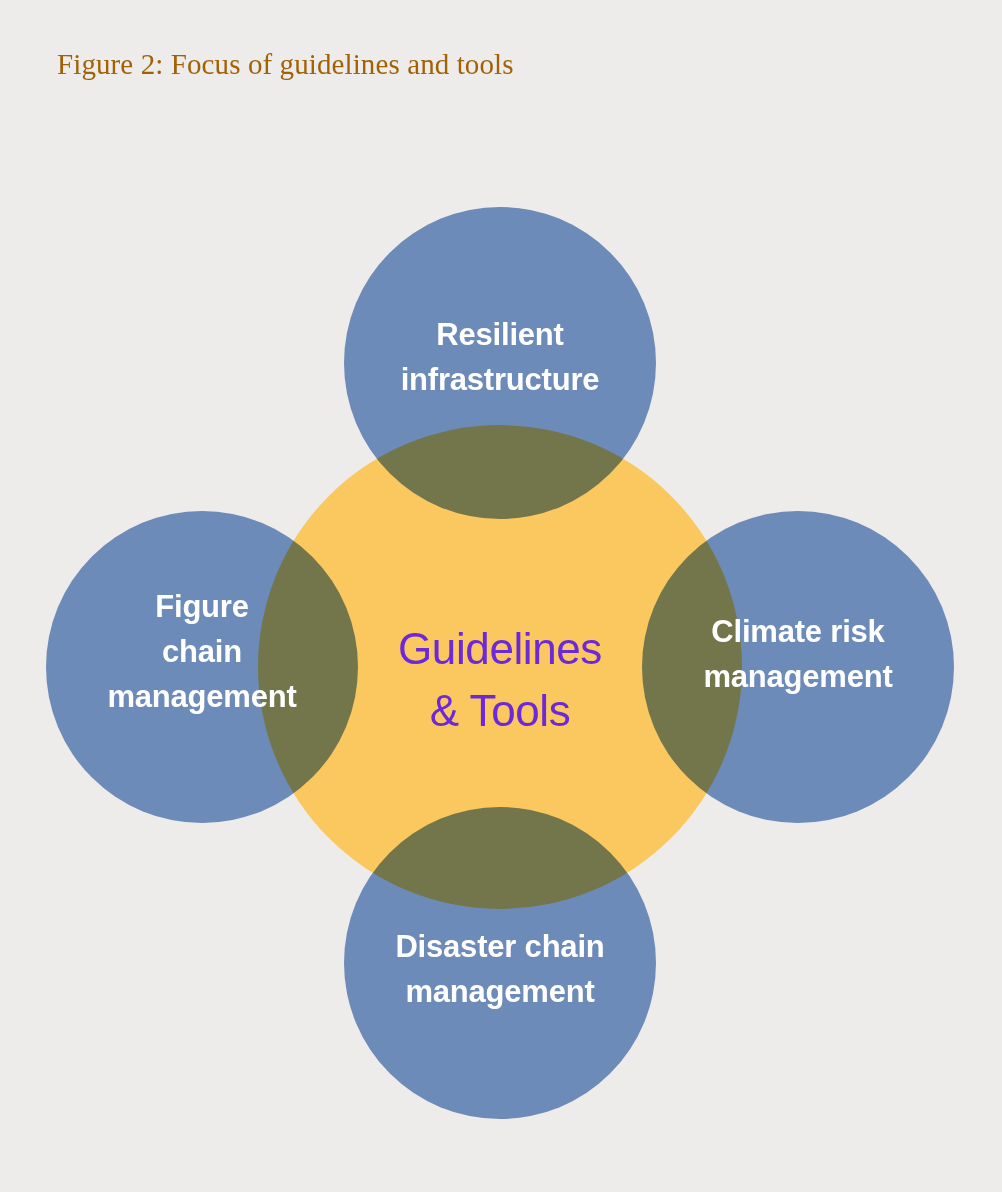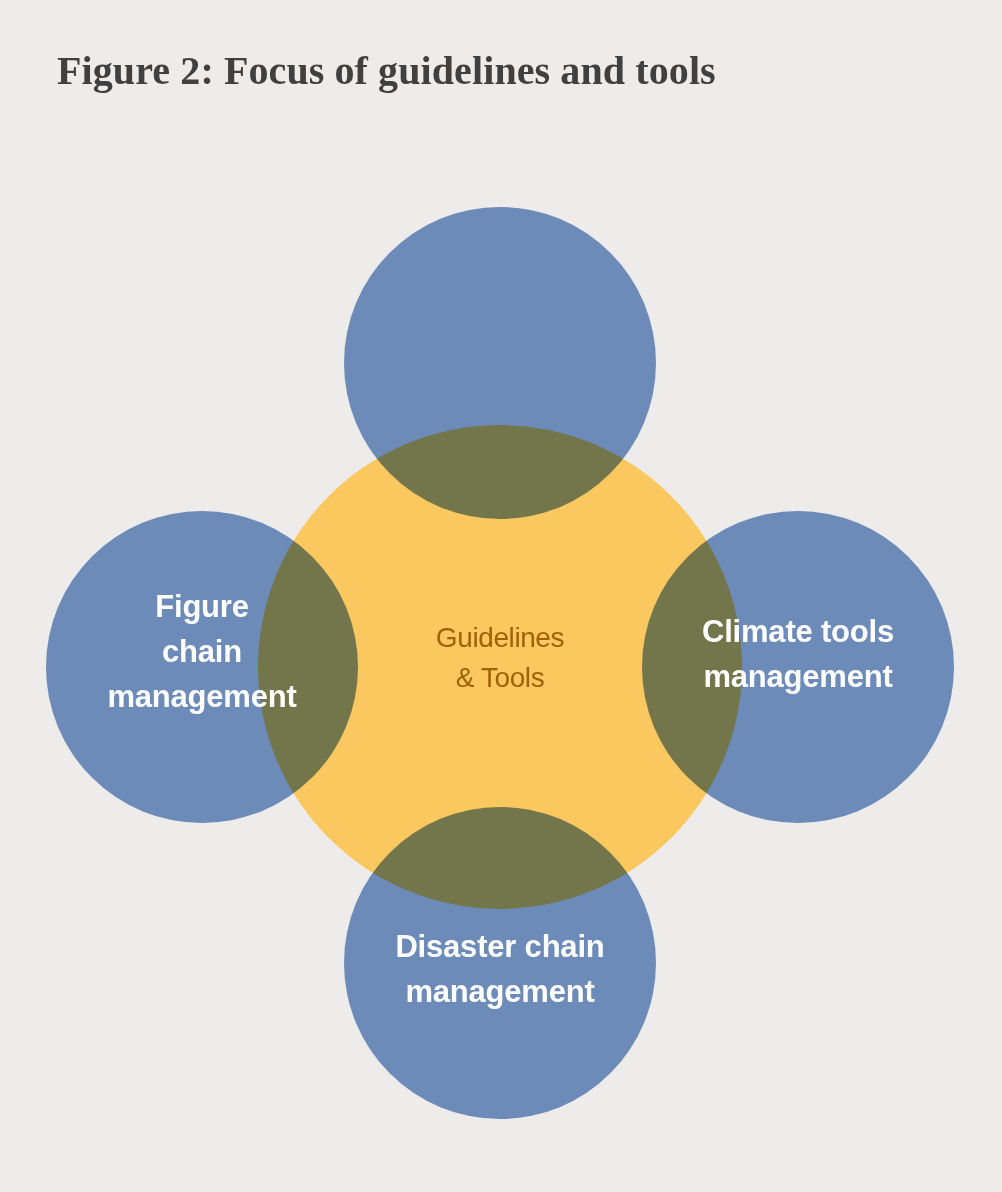--- a/index.html
+++ b/index.html
@@ -22,24 +22,24 @@
     height: 1192px;
     background: #eeecea;
   }
 
   
   .figure-title {
     position: absolute;
     left: 57px;
     top: 47px;
     font-family: "Liberation Serif", serif;
-    font-size: 40px;
-    font-weight: 700;
+    font-size: 29px;
+    font-weight: 400;
     letter-spacing: 0.1px;
-    color: #404040;
+    color: #a16207;
     white-space: nowrap;
     line-height: 1.2;
   }
 
   
   .venn-canvas {
     position: absolute;
     left: 0;
     top: 0;
     width: 1002px;
@@ -57,22 +57,22 @@
   }
 
   .label-petal {
     color: #ffffff;
     font-size: 31px;
     line-height: 1.45;
     letter-spacing: -0.2px;
   }
 
   .label-core {
-    color: #a16207;
-    font-size: 28px;
+    color: #6d28d9;
+    font-size: 44px;
     line-height: 1.42;
     letter-spacing: -0.4px;
     font-weight: 500;
   }
 
   
   #label-top    { left: 320px; top: 313px;  width: 360px; }
   #label-bottom { left: 320px; top: 925px;  width: 360px; }
   #label-left   { left: 22px;  top: 585px;  width: 360px; }
   #label-right  { left: 618px; top: 610px;  width: 360px; }
@@ -90,22 +90,24 @@
     <circle cx="500" cy="667" r="242" fill="#fbc85f"></circle>
 
     <g style="mix-blend-mode: multiply;">
       <circle cx="500" cy="363" r="156" fill="#6288c2" fill-opacity="0.88"></circle>
       <circle cx="798" cy="667" r="156" fill="#6288c2" fill-opacity="0.88"></circle>
       <circle cx="500" cy="963" r="156" fill="#6288c2" fill-opacity="0.88"></circle>
       <circle cx="202" cy="667" r="156" fill="#6288c2" fill-opacity="0.88"></circle>
     </g>
   </svg>
 
+  <div class="node-label label-petal" id="label-top">Resilient
+infrastructure</div>
 
-  <div class="node-label label-petal" id="label-right">Climate tools
+  <div class="node-label label-petal" id="label-right">Climate risk
 management</div>
 
   <div class="node-label label-petal" id="label-bottom">Disaster chain
 management</div>
 
   <div class="node-label label-petal" id="label-left">Figure
 chain
 management</div>
 
   <div class="node-label label-core" id="label-core">Guidelines

